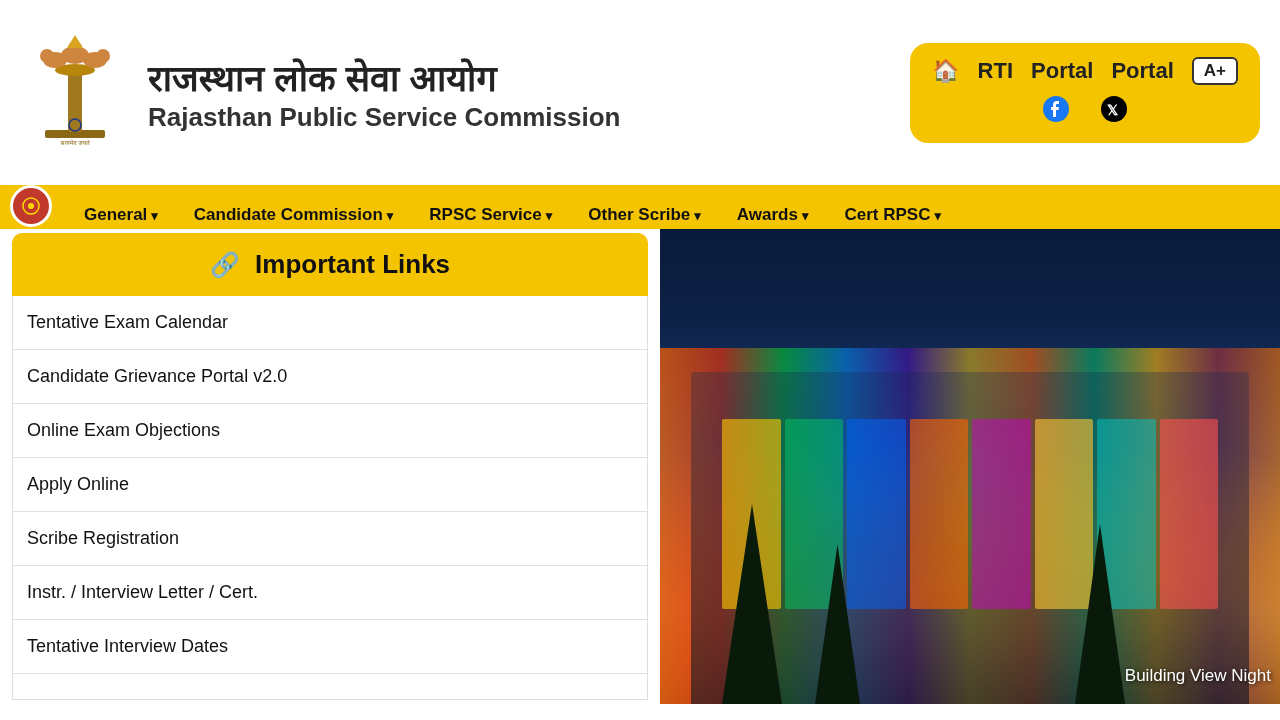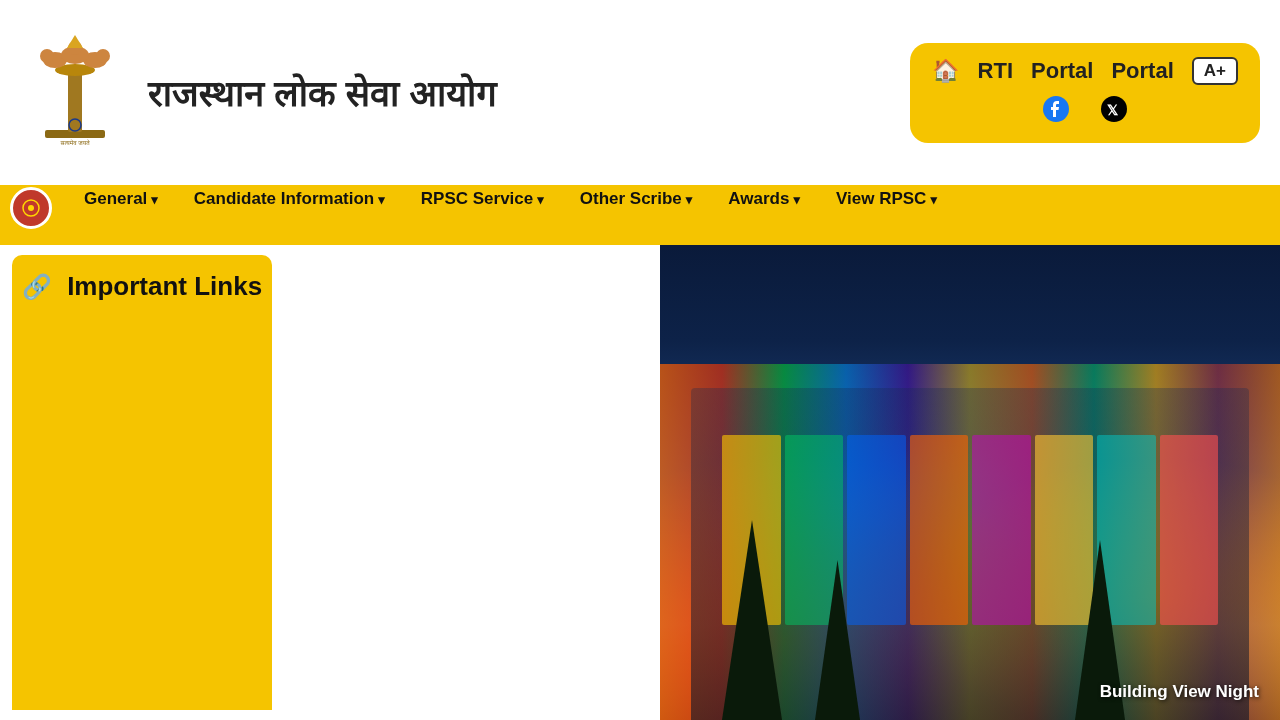--- a/index.html
+++ b/index.html
@@ -73,23 +73,23 @@
     .social-icon {
       font-size: 22px;
       color: #333;
       cursor: pointer;
     }
 
     
     .navbar {
       background: #F5C400;
       display: flex;
-      align-items: flex-end;
-      padding: 16px 10px;
-      height: 60px;
+      align-items: flex-start;
+      padding: 0 10px;
+      height: 44px;
     }
     .nav-items {
       display: flex;
       align-items: center;
       gap: 0;
       list-style: none;
     }
     .nav-item {
       padding: 0 18px;
       font-size: 17px;
@@ -111,22 +111,23 @@
       display: flex;
       height: calc(720px - 185px - 60px);
       overflow: hidden;
     }
 
     
     .links-panel {
       width: 660px;
       min-width: 660px;
       background: #fff;
-      padding: 10px 12px;
-      display: flex;
+      padding: 4px 12px;
+      display: flex;
+      flex-direction: column;
     }
     .links-panel-header {
       background: #F5C400;
       border-radius: 10px 10px 0 0;
       text-align: center;
       padding: 16px 10px;
       font-size: 26px;
       font-weight: bold;
       color: #111;
     }
@@ -225,24 +226,24 @@
       bottom: 0;
       left: 25%;
       width: 45px;
       height: 160px;
       background: #0a1a0a;
       clip-path: polygon(50% 0%, 0% 100%, 100% 100%);
     }
     .image-caption {
       position: absolute;
       bottom: 18px;
-      right: 21px;
+      right: 9px;
       color: #fff;
       font-size: 17px;
-      font-weight: bold;
+      font-weight: normal;
       text-shadow: 1px 1px 4px rgba(0,0,0,0.8);
     }
     
     .links-list-container::-webkit-scrollbar {
       width: 14px;
     }
     .links-list-container::-webkit-scrollbar-thumb {
       background: #aaa;
       border-radius: 7px;
     }
@@ -284,20 +285,21 @@
 
         <circle cx="50" cy="95" r="6" fill="none" stroke="#1a3a8a" stroke-width="1.5"></circle>
 
         <polygon points="50,5 42,18 58,18" fill="#DAA520"></polygon>
 
         <text x="50" y="115" text-anchor="middle" font-size="6" fill="#8B6914">सत्यमेव जयते</text>
       </svg>
     </div>
     <div class="header-text">
       <h1>राजस्थान लोक सेवा आयोग</h1>
+      <h2>Rajasthan Public Service Commission</h2>
     </div>
   </div>
   <div class="header-right">
     <div class="header-right-top">
       <span class="home-icon">🏠</span>
       <a href="#">RTI</a>
       <a href="#">Portal</a>
       <a href="#">Portal</a>
       <button class="font-plus-btn">A+</button>
     </div>
@@ -326,48 +328,59 @@
       <circle cx="14" cy="14" r="8" fill="none" stroke="#FFD700" stroke-width="1.5"></circle>
       <circle cx="14" cy="14" r="3" fill="#FFD700"></circle>
     </svg>
   </div>
   <ul class="nav-items">
     <li class="nav-item">
       <span>General</span>
       <span class="caret">▾</span>
     </li>
     <li class="nav-item">
-      <span>Candidate Information</span>
+      <span>Candidate Commission</span>
       <span class="caret">▾</span>
     </li>
     <li class="nav-item">
       <span>RPSC Service</span>
       <span class="caret">▾</span>
     </li>
     <li class="nav-item">
       <span>Other Scribe</span>
       <span class="caret">▾</span>
     </li>
     <li class="nav-item">
       <span>Awards</span>
       <span class="caret">▾</span>
     </li>
     <li class="nav-item">
-      <span>View RPSC</span>
+      <span>Cert RPSC</span>
       <span class="caret">▾</span>
     </li>
   </ul>
 </nav>
 
 <div class="main-content">
 
   <div class="links-panel">
     <div class="links-panel-header">
       <span class="link-icon">🔗</span>
       <span>Important Links</span>
+    </div>
+    <div class="links-list-container">
+      <ul class="links-list" id="links-list">
+          <li>Tentative Exam Calendar</li>
+          <li>Candidate Grievance Portal v2.0</li>
+          <li>Online Exam Objections</li>
+          <li>Apply Online</li>
+          <li>Scribe Registration</li>
+          <li>Instr. / Interview Letter / Cert.</li>
+          <li>Tentative Interview Dates</li>
+        </ul>
     </div>
   </div>
 
   <div class="image-panel">
     <div class="building-bg">
       <div class="building-overlay"></div>
       <div class="building-lights"></div>
 
       <div style="position:absolute;bottom:0;left:5%;right:5%;height:70%;background:linear-gradient(180deg,rgba(20,40,80,0.3) 0%,rgba(10,20,40,0.6) 100%);border-radius:4px 4px 0 0;"></div>
 

